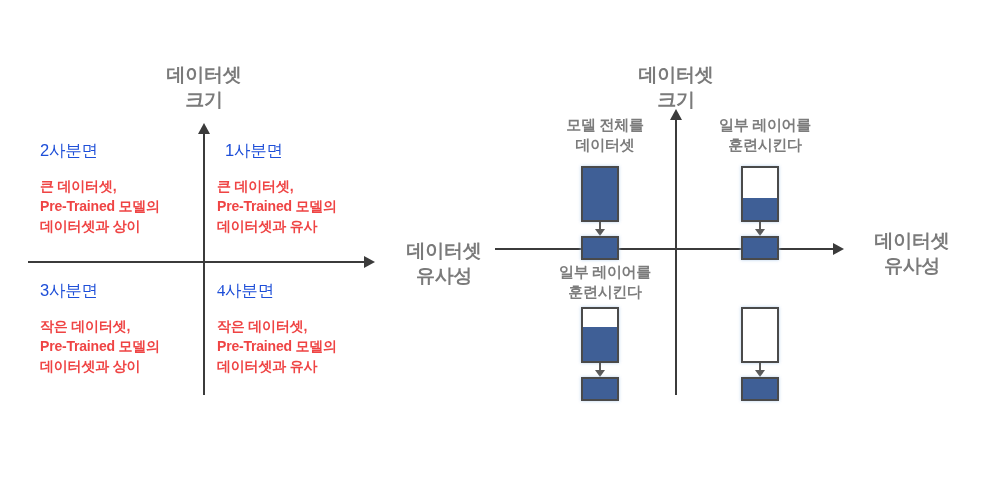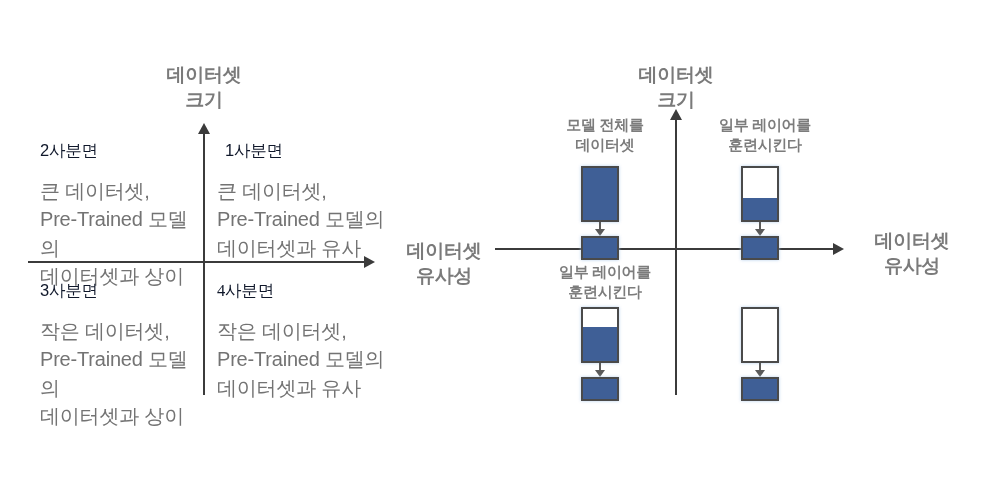--- a/index.html
+++ b/index.html
@@ -59,30 +59,30 @@
     line-height: 1.32;
     color: #7a7a7a;
     text-align: center;
     white-space: pre-line;
     letter-spacing: -0.3px;
   }
   .quad-label {
     position: absolute;
     font-size: 16.5px;
     font-weight: 400;
-    color: #0f172a;
+    color: #1d4ed8;
     letter-spacing: -0.2px;
     white-space: nowrap;
   }
   .quad-body {
     position: absolute;
-    font-size: 20px;
-    font-weight: 400;
+    font-size: 14px;
+    font-weight: 700;
     line-height: 1.42;
-    color: #737373;
+    color: #ef4444;
     letter-spacing: -0.2px;
     white-space: pre-line;
   }
   .cap {
     position: absolute;
     font-size: 15px;
     font-weight: 700;
     line-height: 1.34;
     color: #7c7c7c;
     text-align: center;

